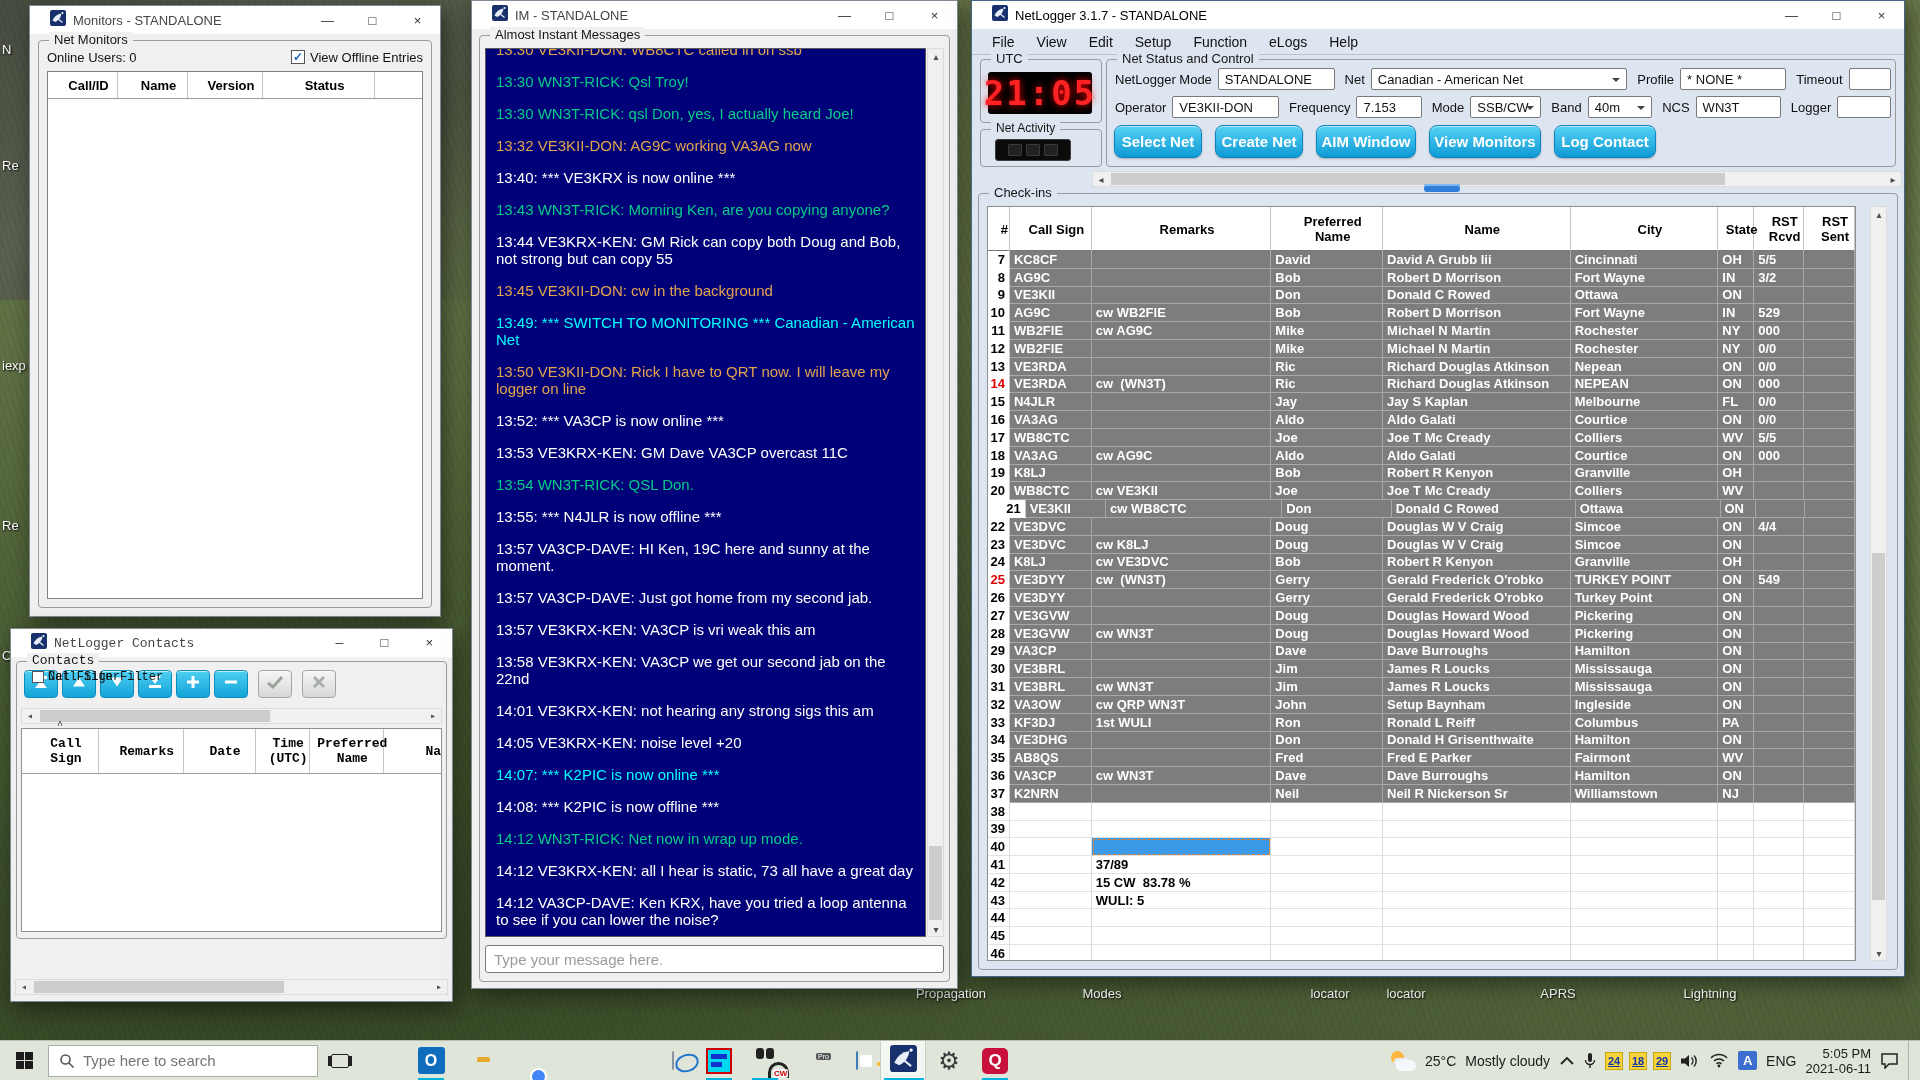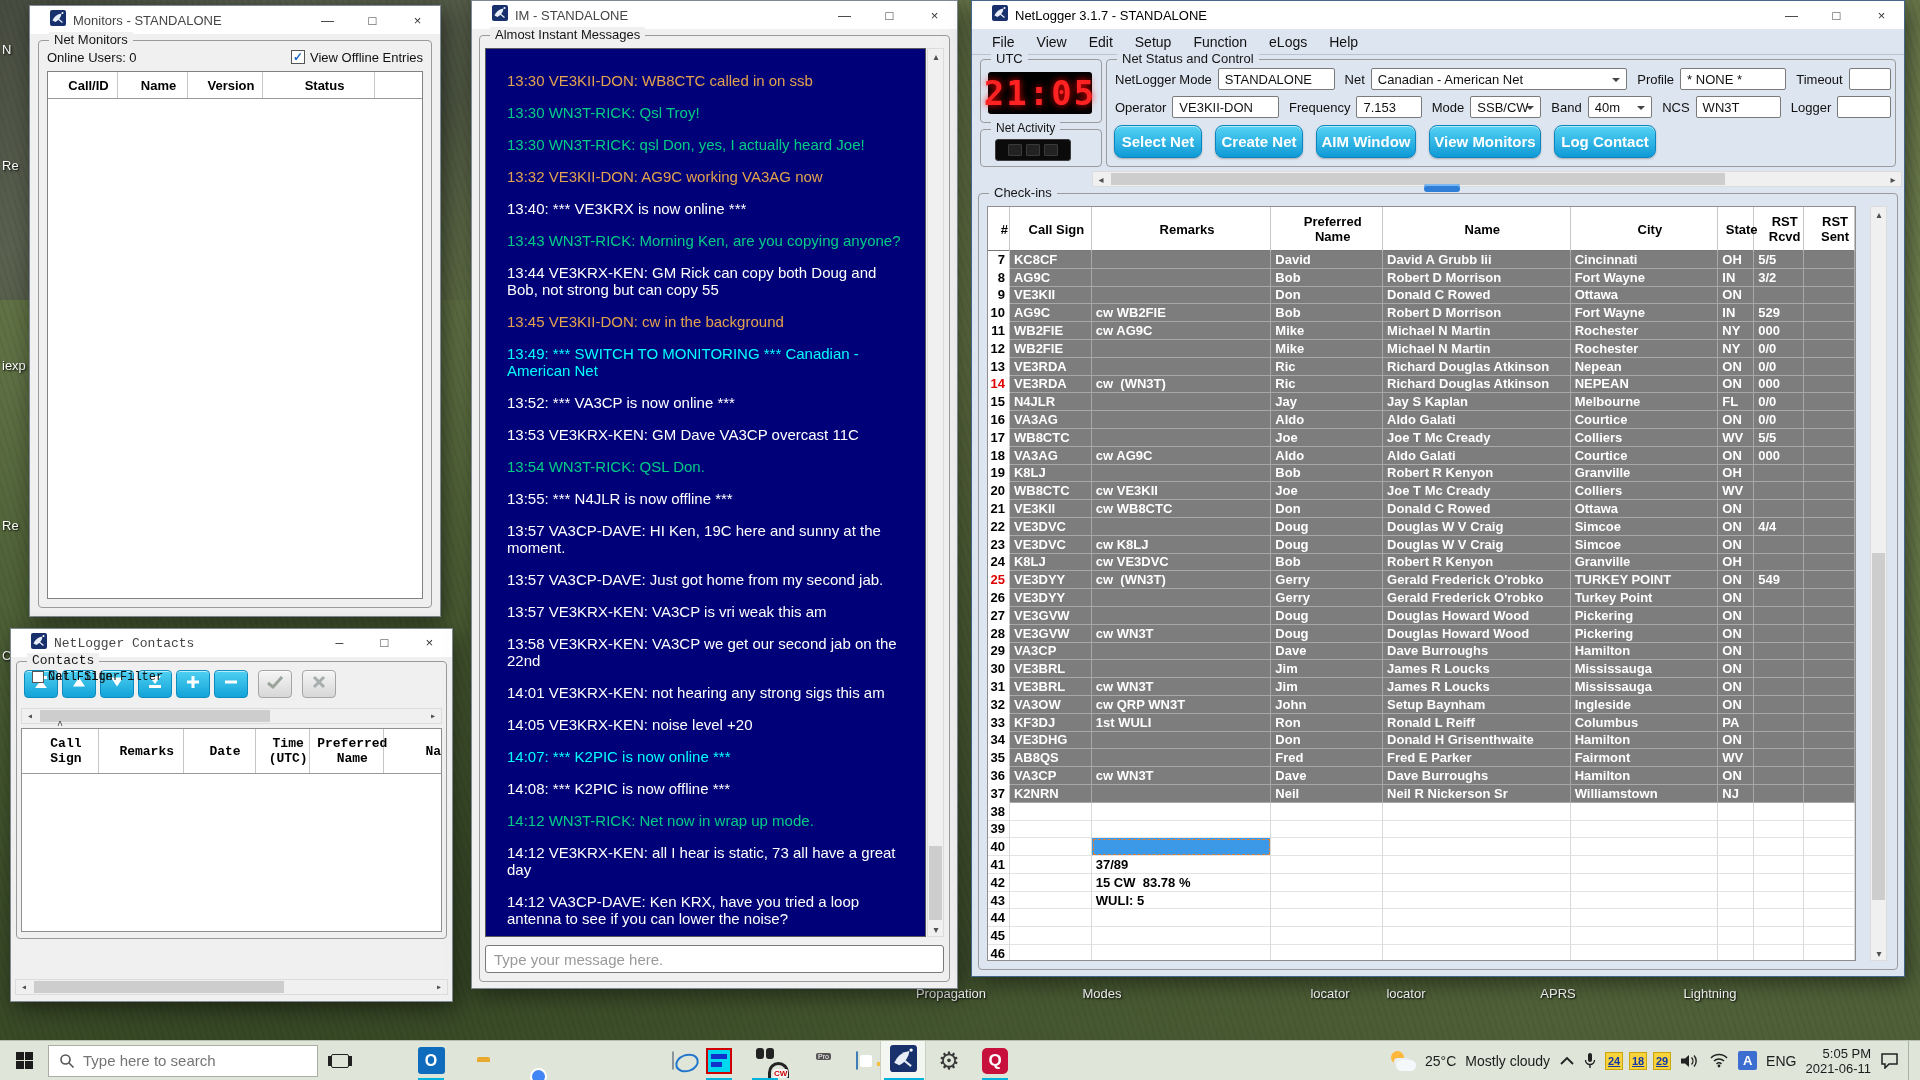--- a/index.html
+++ b/index.html
@@ -57,21 +57,21 @@
   #con-hscroll { left:4px; top:46px; right:4px; }
   #con-thead { position:absolute; left:4px; top:66px; right:4px; height:46px; border:1px solid #8f8f8f; border-bottom:1px solid #9a9a9a; background:#fff; display:flex; }
   #con-body { position:absolute; left:4px; top:112px; right:4px; bottom:6px; background:#fff; border:1px solid #8f8f8f; border-top:none; }
   #con-sort { position:absolute; left:40px; top:58px; font-size:10px; color:#333; z-index:4; }
   #con-bscroll { left:4px; right:4px; bottom:6px; }
 
   
   #win-im { left:471px; top:0px; width:487px; height:989px; }
   #im-grp { left:7px; top:34px; right:7px; bottom:6px; }
   #im-msgs { position:absolute; left:5px; top:12px; right:23px; bottom:44px; background:#000078; border:1px solid #5a5a5a;
-      padding:8px 21px; display:flex; flex-direction:column; overflow:hidden; }
+      padding:8px 10px; display:flex; flex-direction:column; justify-content:flex-end; overflow:hidden; }
   .msg { font-size:15px; line-height:17px; margin-top:15px; white-space:pre-wrap; }
   .c-cyan{color:#00ffff} .c-white{color:#ffffff} .c-orange{color:#e2a24e} .c-green{color:#00cc88}
   #im-vscroll { right:5px; top:12px; bottom:44px; }
   #im-input { position:absolute; left:5px; right:5px; bottom:8px; height:28px; border:1px solid #7a7a7a; border-radius:3px;
       font-size:15px; padding:0 8px; color:#333; font-family:"Liberation Sans",sans-serif; background:#fff; }
   #im-input::placeholder { color:#9a9a9a; }
 
   
   #win-netlogger { left:971px; top:0px; width:934px; height:977px; background:#dde5f0; border:1px solid #46678c; }
   #nl-menubar { height:26px; display:flex; align-items:center; background:#dde5f0; border-bottom:1px solid #b9c2cf; padding-left:10px; gap:2px; }
@@ -337,20 +337,21 @@
       <div id="im-msgs">
           <div class="msg c-orange">13:30 VE3KII-DON: WB8CTC called in on ssb</div>
           <div class="msg c-green">13:30 WN3T-RICK: Qsl Troy!</div>
           <div class="msg c-green">13:30 WN3T-RICK: qsl Don, yes, I actually heard Joe!</div>
           <div class="msg c-orange">13:32 VE3KII-DON: AG9C working VA3AG now</div>
           <div class="msg c-white">13:40: *** VE3KRX is now online ***</div>
           <div class="msg c-green">13:43 WN3T-RICK: Morning Ken, are you copying anyone?</div>
           <div class="msg c-white">13:44 VE3KRX-KEN: GM Rick can copy both Doug and Bob, not strong but can copy 55</div>
           <div class="msg c-orange">13:45 VE3KII-DON: cw in the background</div>
           <div class="msg c-cyan">13:49: *** SWITCH TO MONITORING *** Canadian - American Net</div>
+          <div class="msg c-orange">13:50 VE3KII-DON: Rick I have to QRT now. I will leave my logger on line</div>
           <div class="msg c-white">13:52: *** VA3CP is now online ***</div>
           <div class="msg c-white">13:53 VE3KRX-KEN: GM Dave VA3CP overcast 11C</div>
           <div class="msg c-green">13:54 WN3T-RICK: QSL Don.</div>
           <div class="msg c-white">13:55: *** N4JLR is now offline ***</div>
           <div class="msg c-white">13:57 VA3CP-DAVE: HI Ken, 19C here and sunny at the moment.</div>
           <div class="msg c-white">13:57 VA3CP-DAVE: Just got home from my second jab.</div>
           <div class="msg c-white">13:57 VE3KRX-KEN: VA3CP is vri weak this am</div>
           <div class="msg c-white">13:58 VE3KRX-KEN: VA3CP we get our second jab on the 22nd</div>
           <div class="msg c-white">14:01 VE3KRX-KEN: not hearing any strong sigs this am</div>
           <div class="msg c-white">14:05 VE3KRX-KEN: noise level +20</div>
@@ -615,21 +616,21 @@
               <div class="cell" style="width: 82px;">WB8CTC</div>
               <div class="cell" style="width: 180px;">cw VE3KII</div>
               <div class="cell" style="width: 112px;">Joe</div>
               <div class="cell" style="width: 188px;">Joe T Mc Cready</div>
               <div class="cell" style="width: 148px;">Colliers</div>
               <div class="cell" style="width: 36px;">WV</div>
               <div class="cell" style="width: 50px;"></div>
               <div class="cell" style="width: 51px;"></div>
             </div>
             <div class="crow">
-              <div class="cell numc" style="width: 22px;">21</div>
+              <div class="cell numc" style="width: 22px; margin-left: 16px;">21</div>
               <div class="cell" style="width: 82px;">VE3KII</div>
               <div class="cell" style="width: 180px;">cw WB8CTC</div>
               <div class="cell" style="width: 112px;">Don</div>
               <div class="cell" style="width: 188px;">Donald C Rowed</div>
               <div class="cell" style="width: 148px;">Ottawa</div>
               <div class="cell" style="width: 36px;">ON</div>
               <div class="cell" style="width: 50px;"></div>
               <div class="cell" style="width: 51px;"></div>
             </div>
             <div class="crow">

